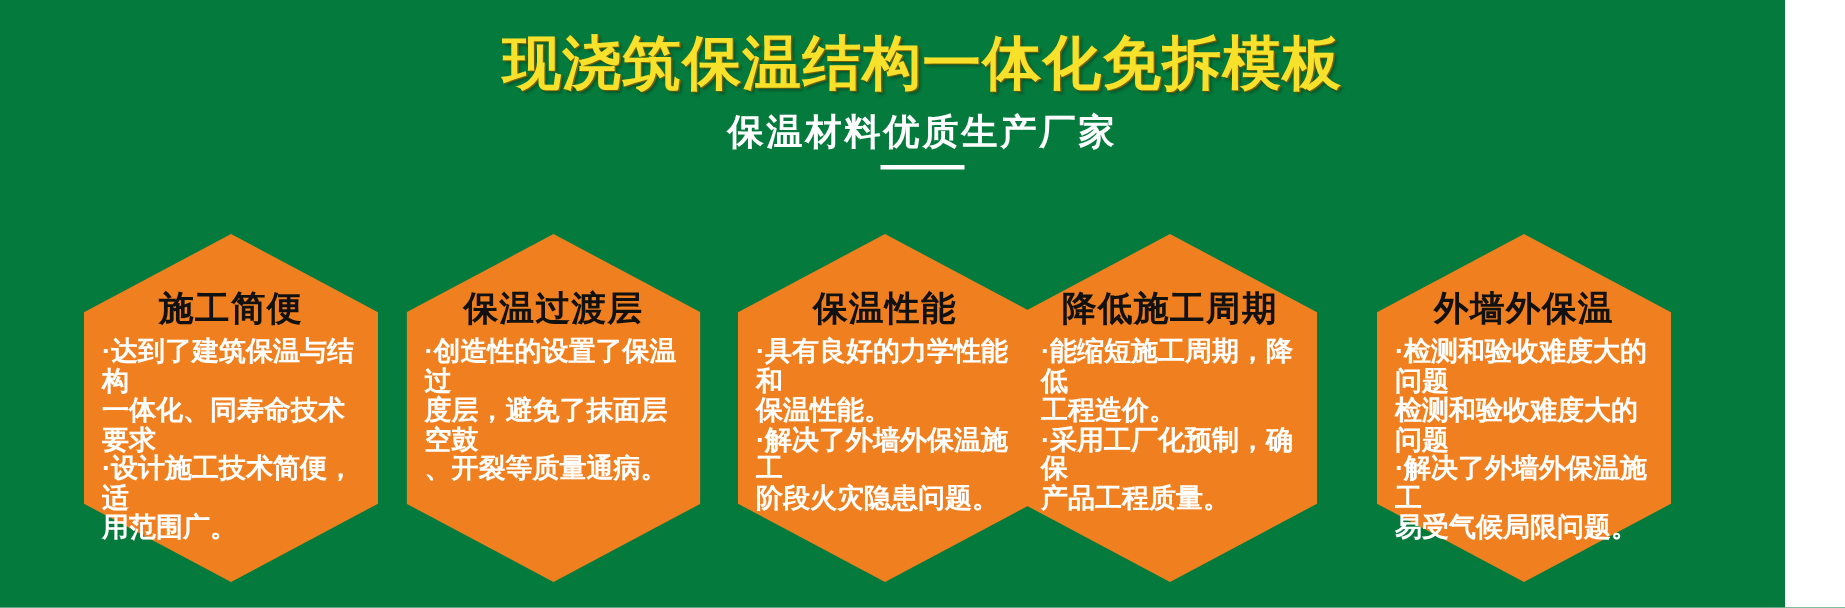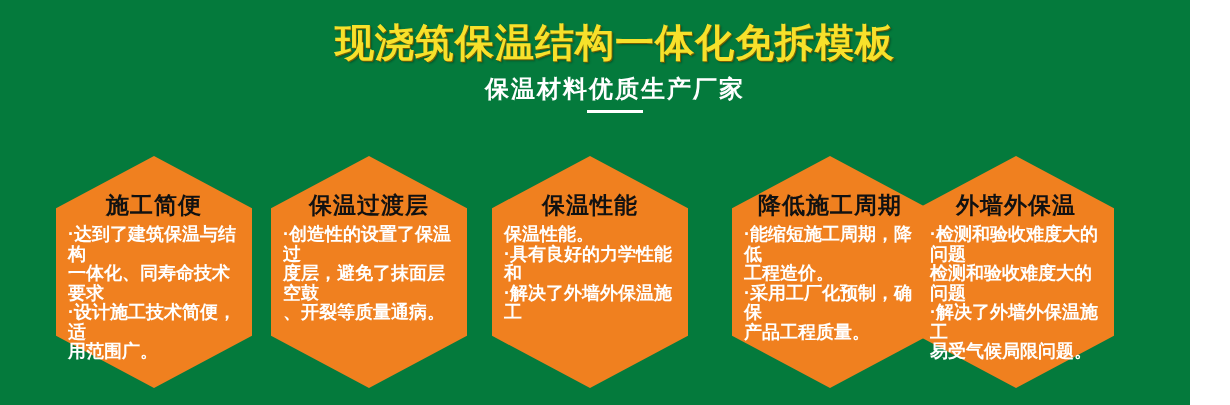--- a/index.html
+++ b/index.html
@@ -151,28 +151,29 @@
           <span class="bullet-line">、开裂等质量通病。</span>
         </div>
       </div>
     </div>
 
     <div class="hex-cell" style="left:492px;">
       <div class="hex-shape"></div>
       <div class="hex-content">
         <div class="hex-title">保温性能</div>
         <div class="hex-body">
+          <span class="bullet-line">·具有良好的力学性能和</span>
           <span class="bullet-line">保温性能。</span>
-          <span class="bullet-line">·具有良好的力学性能和</span>
           <span class="bullet-line">·解决了外墙外保温施工</span>
+          <span class="bullet-line">阶段火灾隐患问题。</span>
         </div>
       </div>
     </div>
 
-    <div class="hex-cell" style="left:732px;">
+    <div class="hex-cell" style="left:682px;">
       <div class="hex-shape"></div>
       <div class="hex-content">
         <div class="hex-title">降低施工周期</div>
         <div class="hex-body">
           <span class="bullet-line">·能缩短施工周期，降低</span>
           <span class="bullet-line">工程造价。</span>
           <span class="bullet-line">·采用工厂化预制，确保</span>
           <span class="bullet-line">产品工程质量。</span>
         </div>
       </div>

